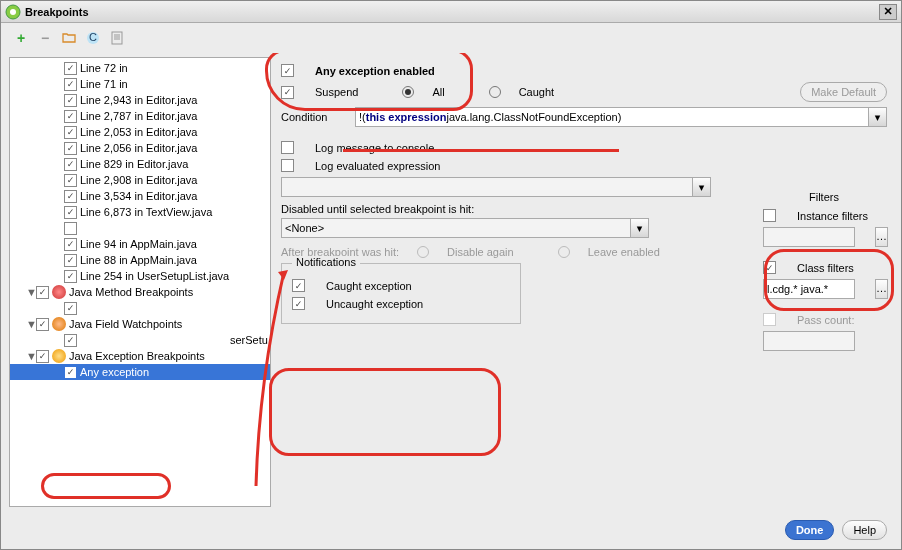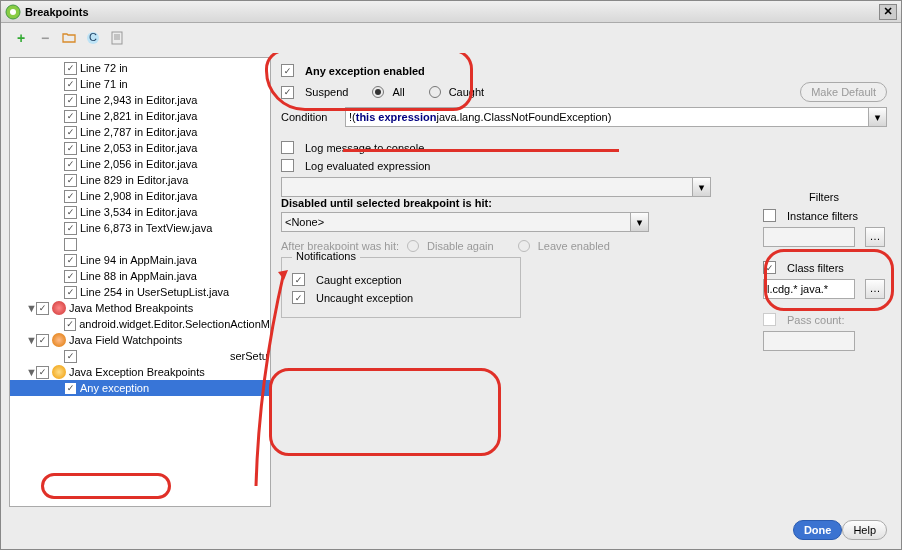--- a/index.html
+++ b/index.html
@@ -19,40 +19,40 @@
   .indent0 { padding-left:16px; }
   .indent2 { padding-left:54px; }
   .tri { width:10px; display:inline-block; color:#666; }
   .chk { width:13px; height:13px; border:1px solid #888; background:#fff; margin-right:3px; display:inline-flex; align-items:center; justify-content:center; font-size:9px; color:#444; }
   .chk.checked::after { content:"✓"; }
   .ic { width:14px; height:14px; margin-right:3px; display:inline-block; border-radius:50%; }
   .ic-method { background:radial-gradient(circle,#f88,#c33); }
   .ic-field  { background:radial-gradient(circle,#fb8,#d70); }
   .ic-exc    { background:radial-gradient(circle,#fd8,#e90); }
   .right-panel { flex:1; padding:6px 14px 6px 10px; position:relative; }
-  .row { display:flex; align-items:center; margin:5px 0; gap:8px; }
+  .row { display:flex; align-items:center; margin:5px 0; gap:18px; }
   .bold { font-weight:bold; }
   .radio { width:12px; height:12px; border:1px solid #777; border-radius:50%; display:inline-flex; align-items:center; justify-content:center; }
   .radio.sel::after { content:""; width:6px; height:6px; background:#333; border-radius:50%; }
   .btn { background:linear-gradient(#fdfdfd,#e1e1e1); border:1px solid #aaa; padding:3px 10px; border-radius:10px; cursor:pointer; }
   .btn.disabled { color:#999; background:#eee; }
   .btn.primary { background:#3b73d1; color:#fff; border-color:#2a5bb0; font-weight:bold; }
   .txt { border:1px solid #aaa; background:#fff; height:20px; padding:0 3px; }
   .combo { display:flex; align-items:stretch; }
   .combo .txt { flex:1; }
   .combo .drop { width:18px; background:linear-gradient(#fdfdfd,#d6d6d6); border:1px solid #aaa; border-left:none; display:flex; align-items:center; justify-content:center; cursor:pointer; }
   .fieldset { border:1px solid #bbb; padding:8px 10px; margin-top:2px; width:240px; }
   .fieldset .legend { position:relative; top:-16px; background:#ececec; padding:0 4px; display:inline-block; }
   .fs-inner { margin-top:-10px; }
   .filters { position:absolute; top:138px; right:16px; width:122px; }
   .filters .hdr { text-align:center; margin-bottom:6px; }
   .mini { width:92px; }
   .dots { width:20px; height:20px; border:1px solid #aaa; background:linear-gradient(#fdfdfd,#e1e1e1); text-align:center; line-height:17px; margin-left:2px; cursor:pointer; }
   .disabled-txt { color:#999; }
-  .footer { height:38px; display:flex; align-items:center; justify-content:flex-end; padding:0 14px; background:#ececec;}
+  .footer { height:38px; display:flex; align-items:center; justify-content:flex-end; gap:8px; padding:0 14px; background:#ececec;}
   .cond-input { font-family: monospace; }
   .kw { font-weight:bold; color:#000080; }
   
   .anno { position:absolute; border:3px solid #e03028; pointer-events:none; z-index:50; }
   .anno.round { border-radius:20px; }
   .anno.line { border:none; border-bottom:3px solid #e03028; height:0; }
 </style>
 </head>
 <body>
 
@@ -100,24 +100,20 @@
         <div class="tree-row indent2">
             <span class="chk checked"></span>
             <span>Line 71 in</span>
           </div>
         <div class="tree-row indent2">
             <span class="chk checked"></span>
             <span>Line 2,943 in Editor.java</span>
           </div>
         <div class="tree-row indent2">
             <span class="chk checked"></span>
-            <span>Line 2,821 in Editor.java</span>
-          </div>
-        <div class="tree-row indent2">
-            <span class="chk checked"></span>
             <span>Line 2,787 in Editor.java</span>
           </div>
         <div class="tree-row indent2">
             <span class="chk checked"></span>
             <span>Line 2,053 in Editor.java</span>
           </div>
         <div class="tree-row indent2">
             <span class="chk checked"></span>
             <span>Line 2,056 in Editor.java</span>
           </div>
@@ -155,21 +151,20 @@
           </div>
 
         <div class="tree-row indent0">
             <span class="tri">▼</span>
             <span class="chk checked"></span>
             <span class="ic ic-method"></span>
             <span>Java Method Breakpoints</span>
           </div>
         <div class="tree-row indent2">
             <span class="chk checked"></span>
-            <span>android.widget.Editor.SelectionActionM</span>
           </div>
 
         <div class="tree-row indent0">
             <span class="tri">▼</span>
             <span class="chk checked"></span>
             <span class="ic ic-field"></span>
             <span>Java Field Watchpoints</span>
           </div>
         <div class="tree-row indent2">
             <span class="chk checked"></span>
@@ -225,21 +220,21 @@
       </div>
       <div class="row">
         <span class="chk"></span>
         <span>Log evaluated expression</span>
       </div>
       <div class="combo" style="width:430px;">
         <input class="txt" style="flex: 1 1 0%; background: rgb(243, 243, 243);" disabled="">
         <div class="drop">▾</div>
       </div>
 
-      <div style="margin-top:0;font-weight:bold;">Disabled until selected breakpoint is hit:</div>
+      <div style="margin-top:6px;">Disabled until selected breakpoint is hit:</div>
       <div class="combo" style="width:368px;margin-top:3px;">
         <div class="txt" style="flex:1;background:#f3f3f3;display:flex;align-items:center;">
             <span>&lt;None&gt;</span>
           </div>
         <div class="drop">▾</div>
       </div>
 
       <div class="row disabled-txt" style="margin-top:8px;">
         <span>After breakpoint was hit:</span>
         <span class="radio" style="border-color:#bbb"></span>

